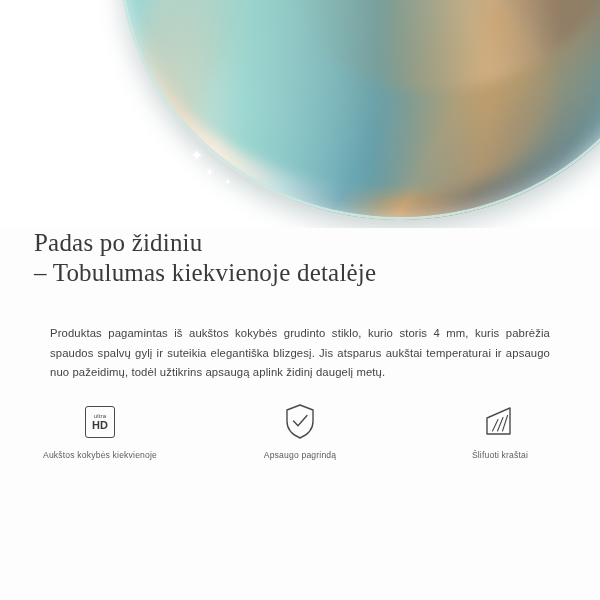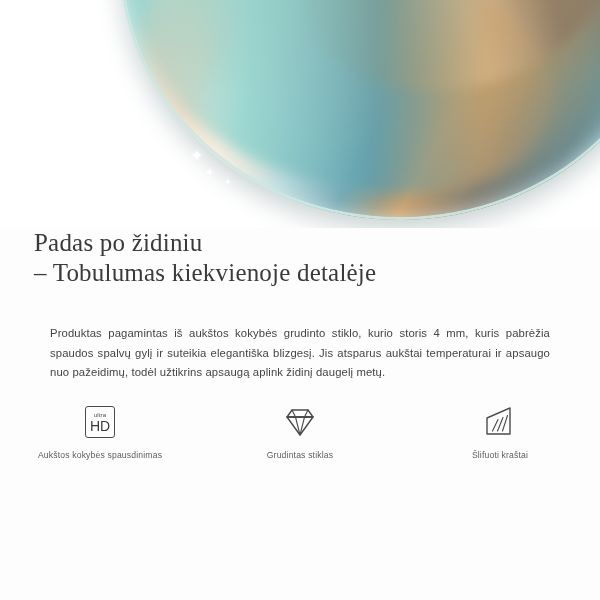--- a/index.html
+++ b/index.html
@@ -200,22 +200,22 @@
     justify-content: center;
     line-height: 1;
   }
   .ultrahd-box .ul {
     font-size: 6px;
     letter-spacing: 0.02em;
     color: #4a4a4a;
     margin-bottom: 1px;
   }
   .ultrahd-box .hd {
-    font-size: 14px;
-    font-weight: normal;
+    font-size: 11px;
+    font-weight: bold;
     color: #3a3a3a;
   }
 </style>
 </head>
 <body>
 
 <div class="page">
 
   <div class="hero">
     <div class="hero-inner">
@@ -240,34 +240,33 @@
   <div class="features">
 
 
     <div class="feature">
       <div class="icon">
         <div class="ultrahd-box">
           <span class="ul">ultra</span>
           <span class="hd">HD</span>
         </div>
       </div>
-      <div class="caption">Aukštos kokybės spausdinimas</div>
-    </div>
-
+      <div class="caption">Aukštos kokybės kiekvienoje</div>
+    </div>
 
     <div class="feature">
       <div class="icon">
-        <svg width="40" height="40" viewBox="0 0 40 40" aria-hidden="true">
-          <path class="stroke" d="M7 15 L20 33 L33 15 Z"></path>
-          <path class="stroke" d="M7 15 L12 8 h16 l5 7 Z"></path>
-          <path class="thin" d="M12 8 L15.5 15 L20 33 M28 8 L24.5 15 L20 33 M7 15 h26"></path>
+        <svg width="36" height="42" viewBox="0 0 36 42" aria-hidden="true">
+          <path class="stroke" d="M18 4 L31 9 v11.5 c0 8.5 -6 13.5 -13 16.5 c-7 -3 -13 -8 -13 -16.5 V9 Z"></path>
+          <path class="stroke" d="M11.5 20 l4.5 4.8 L25 14.5"></path>
         </svg>
       </div>
-      <div class="caption">Grudintas stiklas</div>
-    </div>
+      <div class="caption">Apsaugo pagrindą</div>
+    </div>
+
 
     <div class="feature">
       <div class="icon">
         <svg width="40" height="40" viewBox="0 0 40 40" aria-hidden="true">
           <path class="stroke" d="M7 32 L7 16 L30 6 L30 32 Z" stroke-width="1.3"></path>
           <path class="thin" d="M12.5 29 L18 17.5 M17.5 29 L23 15.5 M22.5 29 L27.5 13.5"></path>
         </svg>
       </div>
       <div class="caption">Šlifuoti kraštai</div>
     </div>

